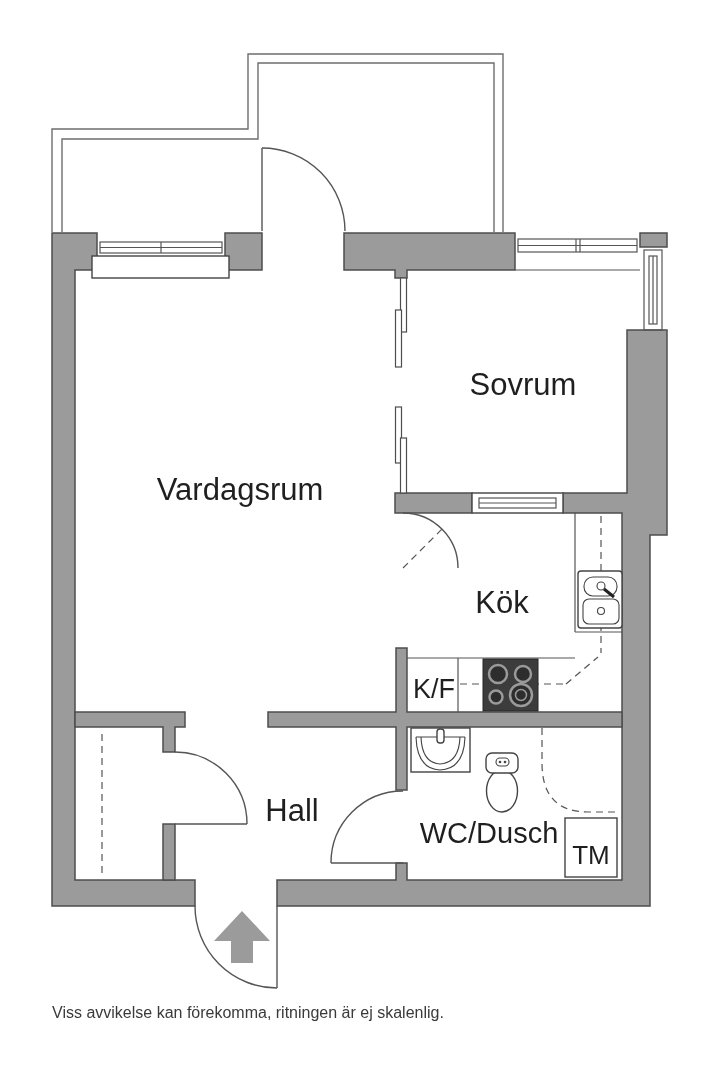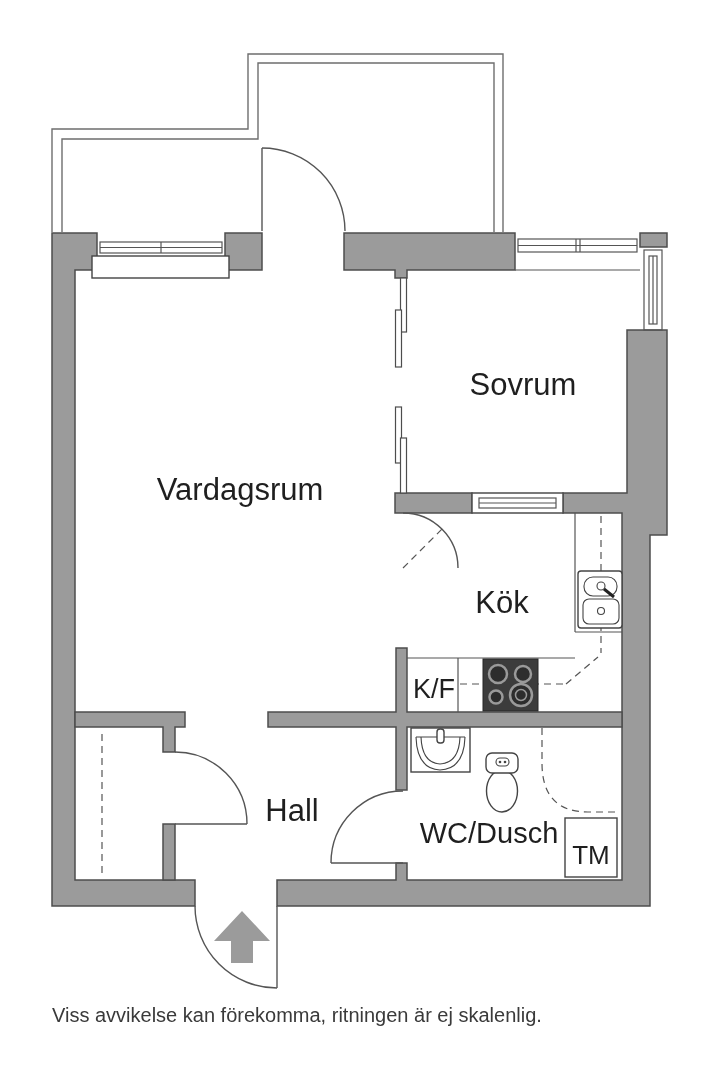--- a/index.html
+++ b/index.html
@@ -8,21 +8,21 @@
   svg{position:absolute;left:0;top:0;}
   .wall{fill:#9b9b9b;stroke:#4d4d4d;stroke-width:1.5;}
   .balcony{fill:none;stroke:#6e6e6e;stroke-width:1.4;}
   .thin{fill:none;stroke:#555;stroke-width:1.2;}
   .fixture{fill:#ffffff;stroke:#444;stroke-width:1.4;}
   .fixline{fill:none;stroke:#444;stroke-width:1.1;}
   .dash{fill:none;stroke:#555;stroke-width:1.2;stroke-dasharray:7 5;}
   .door{fill:none;stroke:#555;stroke-width:1.4;}
   .panel{fill:#ffffff;stroke:#4d4d4d;stroke-width:1.2;}
   .roomlabel{fill:#1f1f1f;font-family:"Liberation Sans",sans-serif;text-anchor:middle;}
-  .footer{position:absolute;left:52px;top:1004px;font-size:20px;color:#3a3a3a;}
+  .footer{position:absolute;left:52px;top:1004px;font-size:16px;color:#3a3a3a;}
 </style>
 </head>
 <body>
 
 <div class="page">
 <svg width="720" height="1080" viewBox="0 0 720 1080">
 
   <g>
     <path class="balcony" d="M52,232 V129 H248 V54 H503 V232"></path>
     <path class="balcony" d="M62,232 V139 H258 V63 H494 V232"></path>

